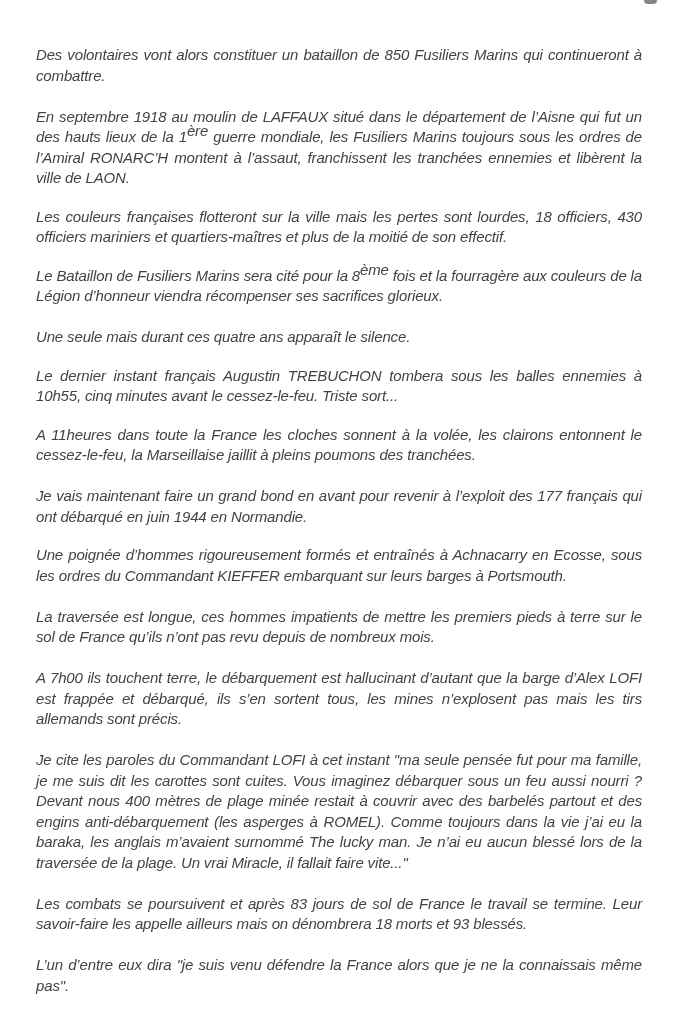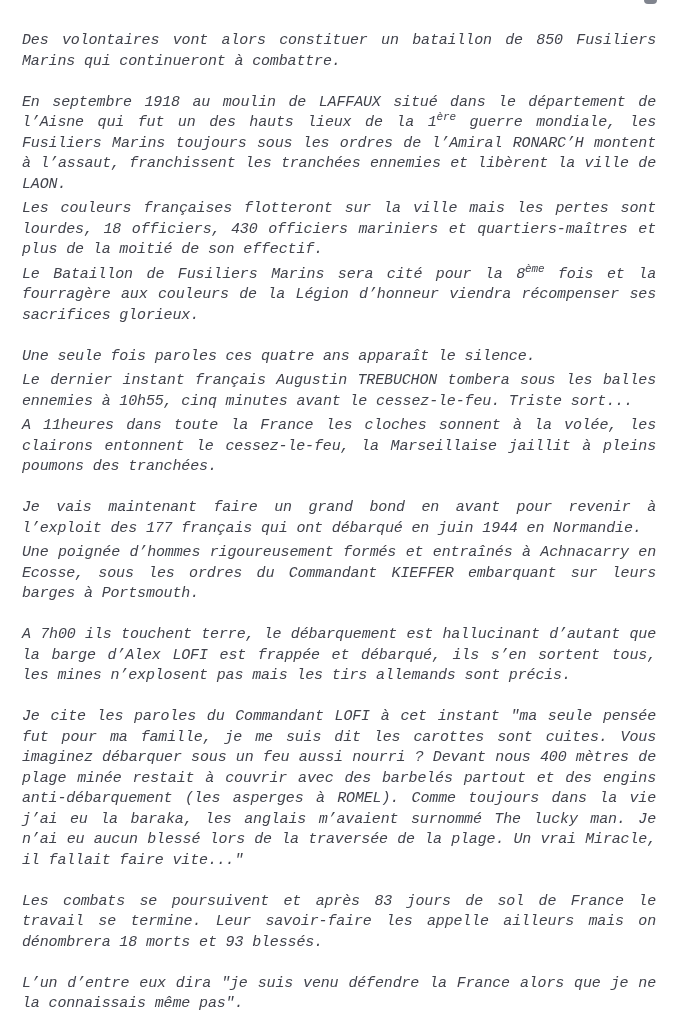--- a/index.html
+++ b/index.html
@@ -33,26 +33,25 @@
     background: #6a6f7a;
     opacity: 0.85;
   }
   .body-text {
     width: 642px;
   }
   .block {
     margin: 0 0 20.5px 0;
   }
   .block p {
-    margin: 4px;
+    margin: 18px;
     text-align: justify;
-    font-family: Liberation Mono, monospace;
   }
   sup {
-    font-size: 11px;
+    font-size: 15px;
     line-height: 0;
     vertical-align: super;
   }
   .signature {
     margin: 0;
     text-align: center;
     padding-left: 329px;
   }
 </style>
 </head>
@@ -67,30 +66,33 @@
       <p><span>Des volontaires vont alors constituer un bataillon de 850 Fusiliers Marins qui continueront à combattre.</span></p>
     </div>
 
     <div class="block">
       <p><span>En septembre 1918 au moulin de LAFFAUX situé dans le département de l’Aisne qui fut un des hauts lieux de la 1</span><sup>ère</sup><span> guerre mondiale, les Fusiliers Marins toujours sous les ordres de l’Amiral RONARC’H montent à l’assaut, franchissent les tranchées ennemies et libèrent la ville de LAON.</span></p>
       <p><span>Les couleurs françaises flotteront sur la ville mais les pertes sont lourdes, 18 officiers, 430 officiers mariniers et quartiers-maîtres et plus de la moitié de son effectif.</span></p>
       <p><span>Le Bataillon de Fusiliers Marins sera cité pour la 8</span><sup>ème</sup><span> fois et la fourragère aux couleurs de la Légion d’honneur viendra récompenser ses sacrifices glorieux.</span></p>
     </div>
 
     <div class="block">
-      <p><span>Une seule fois paroles ces quatre ans apparaît le silence.</span></p>
+      <p><span>Une seule mais durant ces quatre ans apparaît le silence.</span></p>
       <p><span>Le dernier instant français Augustin TREBUCHON tombera sous les balles ennemies à 10h55, cinq minutes avant le cessez-le-feu. Triste sort...</span></p>
       <p><span>A 11heures dans toute la France les cloches sonnent à la volée, les clairons entonnent le cessez-le-feu, la Marseillaise jaillit à pleins poumons des tranchées.</span></p>
     </div>
 
     <div class="block">
       <p><span>Je vais maintenant faire un grand bond en avant pour revenir à l’exploit des 177 français qui ont débarqué en juin 1944 en Normandie.</span></p>
       <p><span>Une poignée d’hommes rigoureusement formés et entraînés à Achnacarry en Ecosse, sous les ordres du Commandant KIEFFER embarquant sur leurs barges à Portsmouth.</span></p>
     </div>
 
+    <div class="block">
+      <p><span>La traversée est longue, ces hommes impatients de mettre les premiers pieds à terre sur le sol de France qu’ils n’ont pas revu depuis de nombreux mois.</span></p>
+    </div>
 
     <div class="block">
       <p><span>A 7h00 ils touchent terre, le débarquement est hallucinant d’autant que la barge d’Alex LOFI est frappée et débarqué, ils s’en sortent tous, les mines n’explosent pas mais les tirs allemands sont  précis.</span></p>
     </div>
 
     <div class="block">
       <p><span>Je cite les paroles du Commandant LOFI à cet instant "ma seule pensée fut pour ma famille, je me suis dit les carottes sont cuites. Vous imaginez débarquer sous un feu aussi nourri ? Devant nous 400 mètres de plage minée restait à couvrir avec des barbelés partout et des engins anti-débarquement (les asperges à ROMEL). Comme toujours dans la vie j’ai eu la baraka, les anglais m’avaient surnommé The lucky man. Je n’ai eu aucun blessé lors de la traversée de la plage. Un vrai Miracle, il fallait faire vite..."</span></p>
     </div>
 
     <div class="block">

